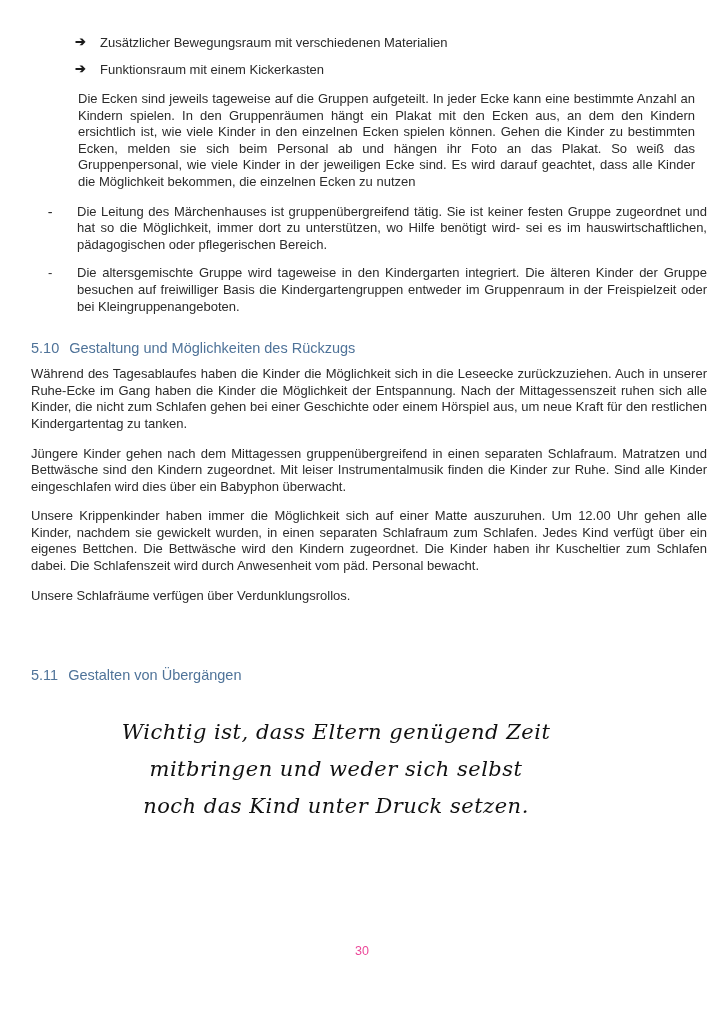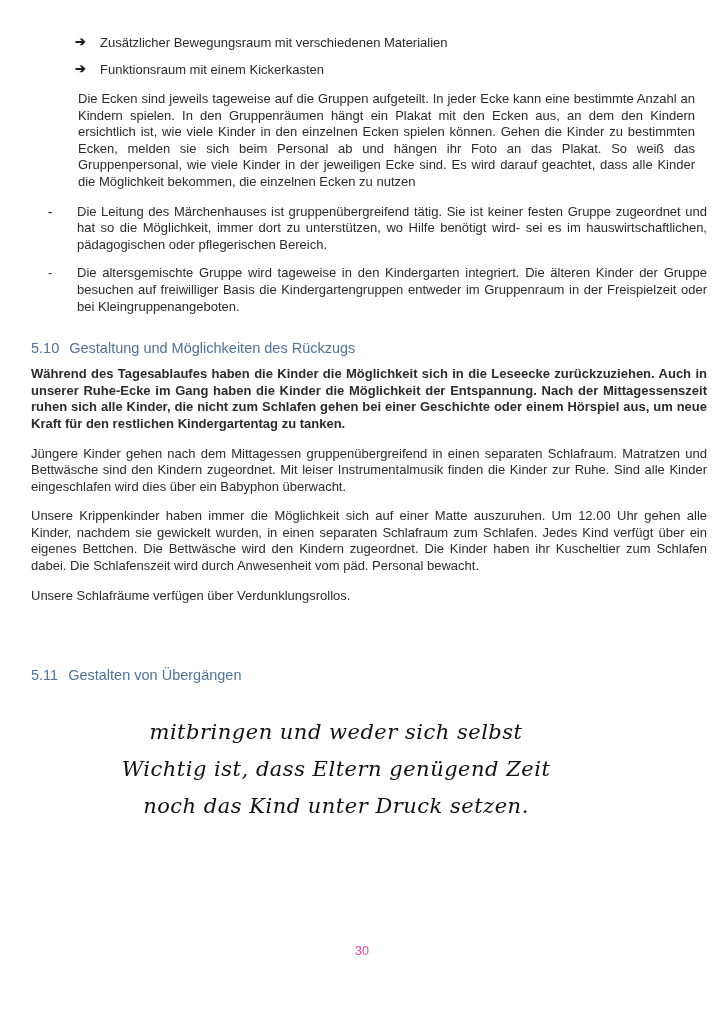--- a/index.html
+++ b/index.html
@@ -22,21 +22,21 @@
   .dash-glyph{position:absolute;left:17px;top:0;}
   
   .section-heading{
     font-size:14.5px;line-height:18px;font-weight:normal;
     color:#4f7399;margin:0;
   }
   .h-510{margin-top:24px;}
   .h-511{margin-top:62px;}
   .heading-number{margin-right:10px;}
   .section-para{margin-top:9px;}
-  .para-first{font-weight:bold;}
+  .para-first{}
   
   .quote{
     margin-top:30px;width:610px;text-align:center;
     font-family:"DejaVu Serif",serif;font-style:italic;
     font-size:21px;line-height:37px;color:#111111;letter-spacing:0.5px;
   }
   
   .page-number{
     position:absolute;left:0;right:0;top:944px;text-align:center;
     font-size:12.5px;color:#ec4899;
@@ -82,21 +82,21 @@
     <p class="body-text section-para para-first">Während des Tagesablaufes haben die Kinder die Möglichkeit sich in die Leseecke zurückzuziehen. Auch in unserer Ruhe-Ecke im Gang haben die Kinder die Möglichkeit der Entspannung. Nach der Mittagessenszeit ruhen sich alle Kinder, die nicht zum Schlafen gehen bei einer Geschichte oder einem Hörspiel aus, um neue Kraft für den restlichen Kindergartentag zu tanken.</p>
     <p class="body-text section-para">Jüngere Kinder gehen nach dem Mittagessen gruppenübergreifend in einen separaten Schlafraum. Matratzen und Bettwäsche sind den Kindern zugeordnet. Mit leiser Instrumentalmusik finden die Kinder zur Ruhe. Sind alle Kinder eingeschlafen wird dies über ein Babyphon überwacht.</p>
     <p class="body-text section-para">Unsere Krippenkinder haben immer die Möglichkeit sich auf einer Matte auszuruhen. Um 12.00 Uhr gehen alle Kinder, nachdem sie gewickelt wurden, in einen separaten Schlafraum zum Schlafen. Jedes Kind verfügt über ein eigenes Bettchen. Die Bettwäsche wird den Kindern zugeordnet. Die Kinder haben ihr Kuscheltier zum Schlafen dabei. Die Schlafenszeit wird durch Anwesenheit vom päd. Personal bewacht.</p>
     <p class="body-text section-para">Unsere Schlafräume verfügen über Verdunklungsrollos.</p>
 
     <h2 class="section-heading h-511">
       <span class="heading-number">5.11</span><span>Gestalten von Übergängen</span>
     </h2>
 
     <div class="quote">
+      <div>Wichtig ist, dass Eltern genügend Zeit</div>
       <div>mitbringen und weder sich selbst</div>
-      <div>Wichtig ist, dass Eltern genügend Zeit</div>
       <div>noch das Kind unter Druck setzen.</div>
     </div>
 
   </div>
 
   <div class="page-number">30</div>
 </div>
 
 </body></html>

